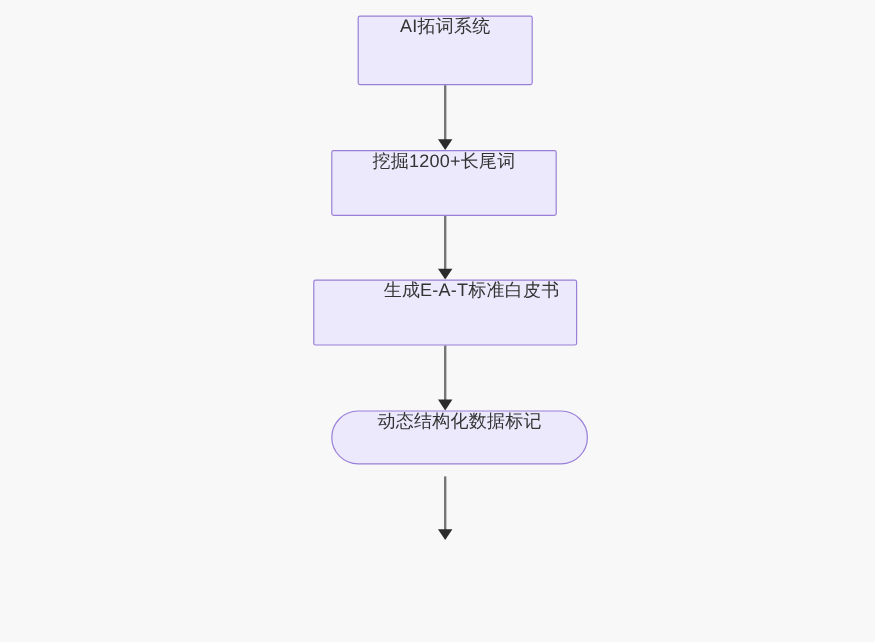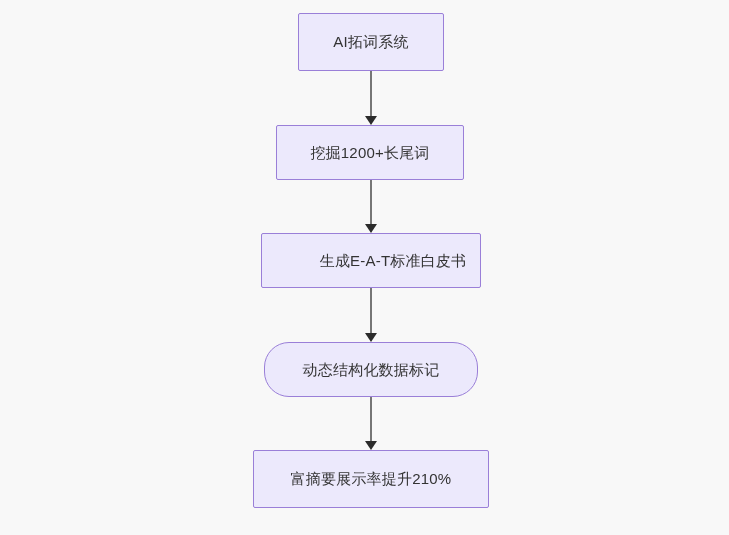--- a/index.html
+++ b/index.html
@@ -19,21 +19,21 @@
     width: 729px;
     height: 535px;
   }
   .node {
     position: absolute;
     box-sizing: border-box;
     background: #ece9fc;
     border: 1.5px solid #9a7fd8;
     border-radius: 2px;
     display: flex;
-    align-items: center;
+    align-items: flex-start;
     justify-content: center;
     color: #333333;
     font-size: 15px;
     line-height: 1.2;
     letter-spacing: 0.2px;
     white-space: nowrap;
   }
   .node-label {
     display: block;
     text-align: center;
@@ -56,21 +56,21 @@
     height: 0;
     border-left: 6px solid transparent;
     border-right: 6px solid transparent;
     border-top: 9px solid #2b2b2b;
     margin-top: -1px;
   }
   
   #node-0 { left: 298px; top: 13px;  width: 146px; height: 58px; }
   #node-1 { left: 276px; top: 125px; width: 188px; height: 55px; }
   #node-2 { left: 261px; top: 233px; width: 220px; height: 55px; padding-left: 44px; }
-  #node-3 { left: 264px; top: 342px; width: 214px; height: 55px; border-radius: 25px; }
+  #node-3 { left: 276px; top: 342px; width: 214px; height: 45px; border-radius: 25px; }
   #node-4 { left: 253px; top: 450px; width: 236px; height: 58px; }
   
   #conn-0 { left: 364px; top: 71px;  height: 54px; }
   #conn-1 { left: 364px; top: 180px; height: 53px; }
   #conn-2 { left: 364px; top: 288px; height: 54px; }
   #conn-3 { left: 364px; top: 397px; height: 53px; }
 </style>
 </head>
 <body>
 
@@ -105,17 +105,14 @@
 
   <div class="node" id="node-3">
     <span class="node-label">动态结构化数据标记</span>
   </div>
 
   <div class="connector" id="conn-3">
     <div class="line"></div>
     <div class="head"></div>
   </div>
 
-  <div class="node" id="node-4">
-    <span class="node-label">富摘要展示率提升210%</span>
-  </div>
 
 </div>
 
 </body></html>

